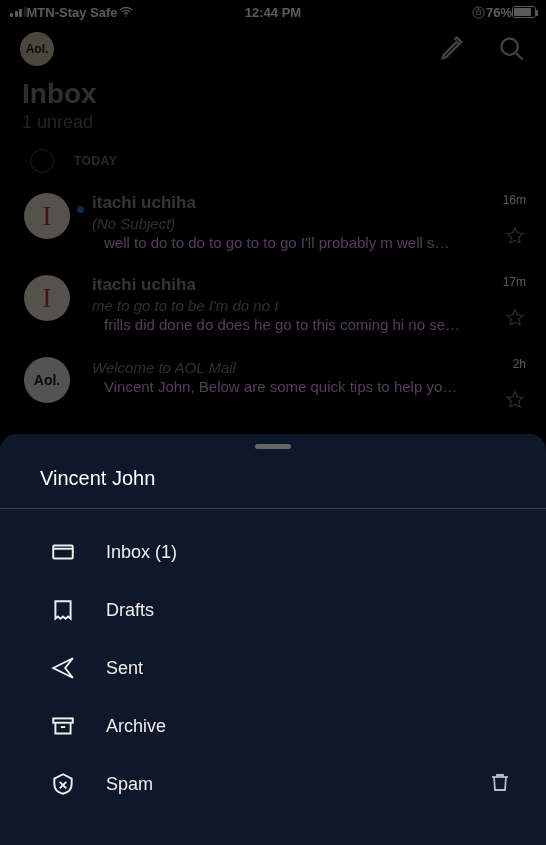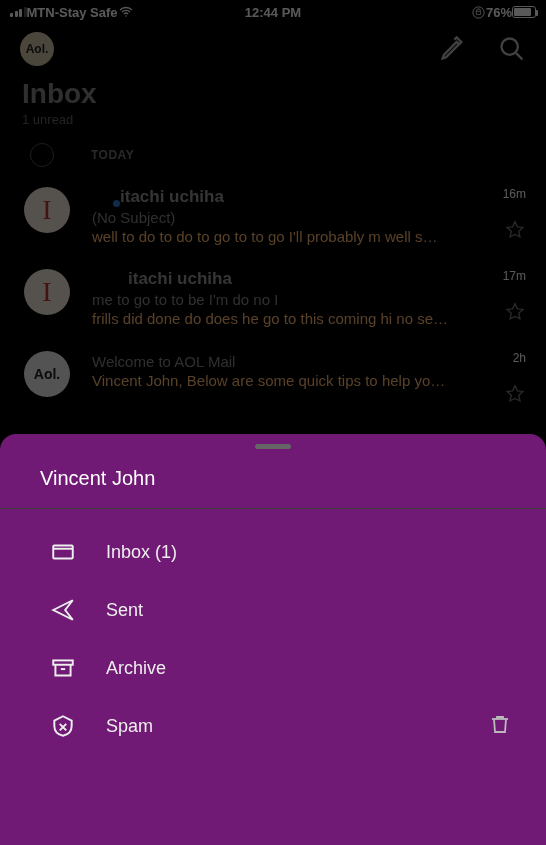--- a/index.html
+++ b/index.html
@@ -23,47 +23,47 @@
   
   .toolbar { height: 50px; display:flex; align-items:center; justify-content:space-between; padding: 0 20px 0 20px; }
   .avatar-circle { width:34px; height:34px; border-radius:50%; display:flex; align-items:center; justify-content:center; font-weight:700; font-size:12px;}
   .aol-avatar { background:#d4c8a8; color:#222; }
   .toolbar-actions { display:flex; gap:32px; align-items:center; }
   .icon-btn { width:28px; height:28px; color:#aaa; }
   .icon-btn svg { width:100%; height:100%; stroke:#bbb; fill:none; stroke-width:2; }
 
   .inbox-header { padding: 4px 22px 10px; }
   .inbox-title { font-size:28px; font-weight:800; color:#888; }
-  .inbox-sub { font-size:13px; color:#666; margin-top:2px; }
-
-  
-  .today-row { display:flex; align-items:center; gap:37px; padding: 6px 30px 10px; }
+  .inbox-sub { font-size:18px; color:#666; margin-top:2px; }
+
+  
+  .today-row { display:flex; align-items:center; gap:20px; padding: 6px 30px 10px; }
   .select-circle { width:24px; height:24px; border:1.5px solid #555; border-radius:50%; }
   .today-label { font-size:12px; font-weight:700; color:#777; letter-spacing:0.5px; }
 
   
   .email-row { display:flex; padding: 10px 20px 14px 24px; gap:22px; }
   .email-avatar { width:46px; height:46px; border-radius:50%; display:flex; align-items:center; justify-content:center; font-weight:700; flex-shrink:0; }
   .avatar-i { background:#f2e9db; color:#c0392b; font-family: Georgia, 'Times New Roman', serif; font-size:28px; font-weight:400; }
   .avatar-aol { background:#eee; color:#222; font-size:14px; font-weight:800;}
   .email-body { flex:1; min-width:0; position:relative; }
-  .email-sender { font-weight:700; font-size:17px; color:#999; display:flex; align-items:flex-end; margin-left:36px;}
+  .email-sender { font-weight:700; font-size:17px; color:#999; display:flex; align-items:flex-end; gap:8px;}
   .unread-dot { width:7px; height:7px; background:#2e7bd6; border-radius:50%; margin-left:-15px;}
-  .email-subject { font-size:15px; color:#888; margin-top:2px;}
-  .email-preview { font-size:15px; color:#fdba74; margin-top:2px; white-space:nowrap; overflow:hidden; text-overflow:ellipsis; max-width:380px;}
+  .email-subject { font-size:15px; color:#888; margin-top:2px;font-style:italic;}
+  .email-preview { font-size:15px; color:#f0abfc; margin-top:2px; white-space:nowrap; overflow:hidden; text-overflow:ellipsis; max-width:380px;margin-left:12px;}
   .email-meta { position:absolute; right:0; top:0; text-align:right; }
   .email-time { font-size:12px; color:#ffffff; }
   .email-star { margin-top:18px; color:#777; }
   .email-star svg{ width:22px; height:22px; stroke:#777; fill:none; stroke-width:1.5;}
 
   
   .dim-overlay { position:absolute; inset:0; background:rgba(0,0,0,0.65); pointer-events:none; }
 
   
-  .sheet { position:absolute; left:0; right:0; bottom:0; top:434px; background:#701a75; border-radius:16px 16px 0 0; color:#eee; display:flex; flex-direction:column; }
+  .sheet { position:absolute; left:0; right:0; bottom:0; top:434px; background:#0f172a; border-radius:16px 16px 0 0; color:#eee; display:flex; flex-direction:column; }
   .sheet-handle { width:36px; height:5px; background:#666; border-radius:3px; margin:10px auto 18px; }
   .sheet-header { padding: 0 40px 18px; border-bottom:1px solid #3a3c3e; }
   .acct-name { font-size:20px; font-weight:400; color:#fff; }
   .acct-email { font-size:14px; color:#aaa; margin-top:2px;}
 
   .folder-list { padding: 14px 0 0 0; }
   .folder-item { display:flex; align-items:center; gap:30px; padding: 16px 36px; font-size:18px; cursor:pointer;margin-left:14px;}
   .folder-item svg { width:26px; height:26px; stroke:#eee; fill:none; stroke-width:1.8; flex-shrink:0;}
   .folder-label { color:#eee; }
   .folder-item.spam { position:relative; }
@@ -194,20 +194,26 @@
   <div class="folder-list">
 
     <div class="folder-item">
       <svg viewBox="0 0 24 24">
           <rect x="3" y="6" width="18" height="12" rx="1"></rect>
           <path d="M3 9h18"></path>
         </svg>
       <span class="folder-label">Inbox (1)</span>
     </div>
 
+    <div class="folder-item">
+      <svg viewBox="0 0 24 24">
+          <path d="M5 4h14v16l-2.3-2 -2.3 2 -2.4-2 -2.3 2 -2.4-2L5 20z"></path>
+        </svg>
+      <span class="folder-label">Drafts</span>
+    </div>
 
     <div class="folder-item">
       <svg viewBox="0 0 24 24">
           <path d="M3 12l18-9-7 9 7 9z"></path>
         </svg>
       <span class="folder-label">Sent</span>
     </div>
 
     <div class="folder-item">
       <svg viewBox="0 0 24 24">

